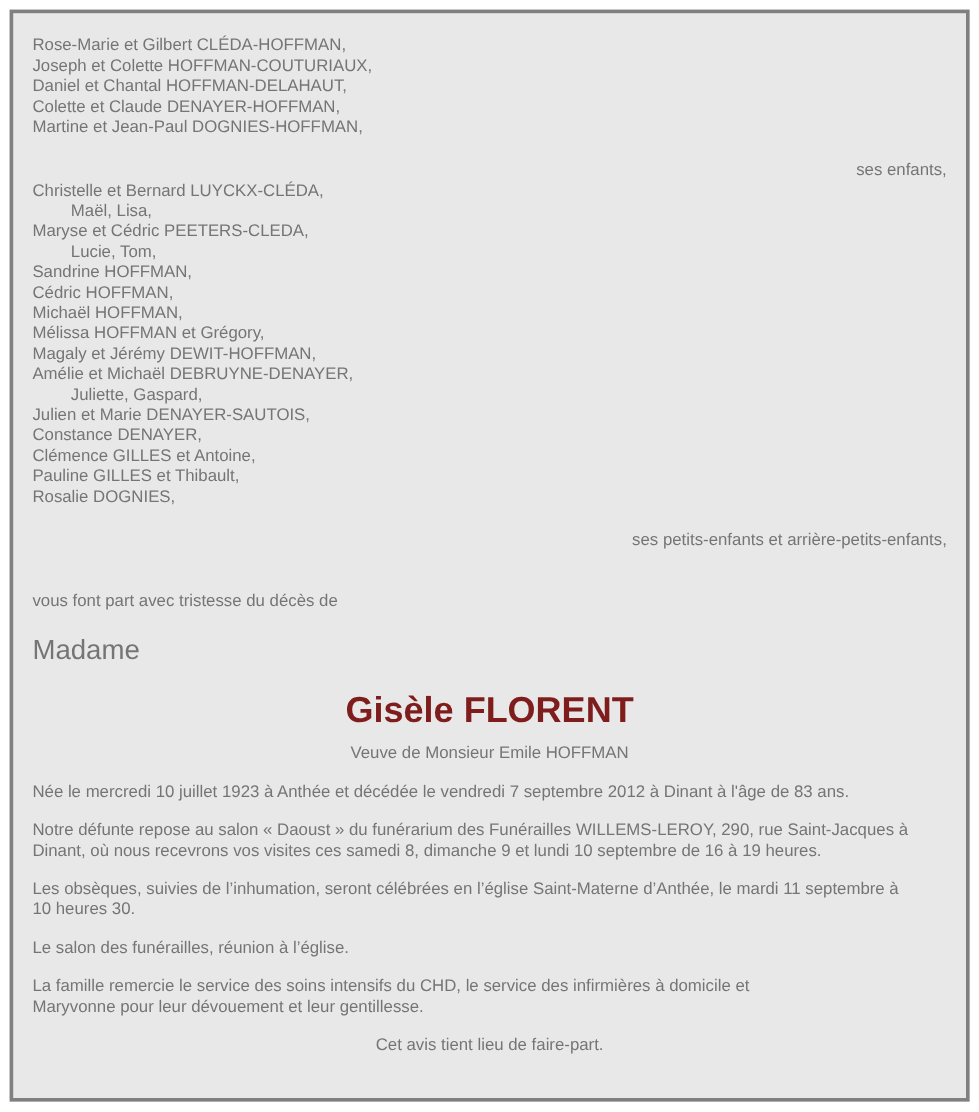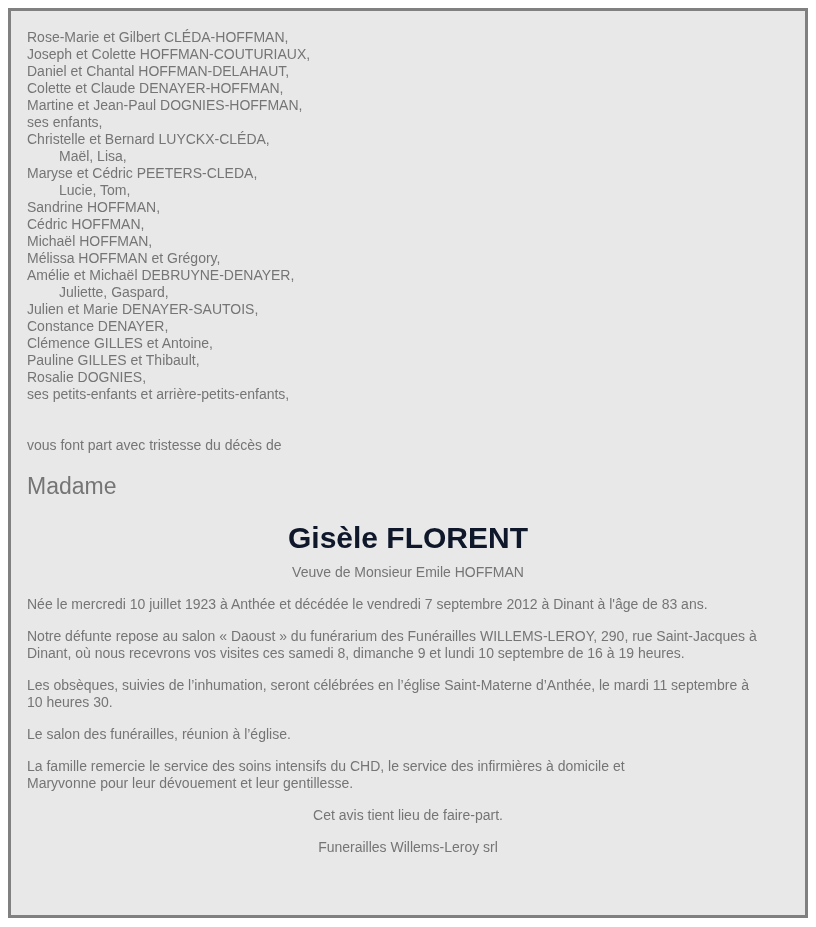--- a/index.html
+++ b/index.html
@@ -28,34 +28,34 @@
     .content {
       position: absolute;
       left: 16px;
       top: 18px;
       width: 762px;
       font-size: 14px;
       line-height: 17px;
     }
     .line { display: block; white-space: nowrap; }
     .indent { padding-left: 32px; }
-    .right { text-align: left; }
+    .right { text-align: right; margin-top: 19px; }
     .center { text-align: center; }
     .gap-s { height: 17px; }
     .madame {
       text-align: left;
       font-size: 23px;
       line-height: 22px;
     }
     .name {
       text-align: center;
       font-size: 30px;
       line-height: 34px;
       font-weight: bold;
-      color: #0f172a;
+      color: #7f1d1d;
     }
   </style>
 </head>
 <body>
 
 <div class="frame">
   <div class="content">
 
     <div>
       <span class="line">Rose-Marie et Gilbert CLÉDA-HOFFMAN,</span>
@@ -68,20 +68,21 @@
 
     <div>
       <span class="line">Christelle et Bernard LUYCKX-CLÉDA,</span>
       <span class="line indent">Maël, Lisa,</span>
       <span class="line">Maryse et Cédric PEETERS-CLEDA,</span>
       <span class="line indent">Lucie, Tom,</span>
       <span class="line">Sandrine HOFFMAN,</span>
       <span class="line">Cédric HOFFMAN,</span>
       <span class="line">Michaël HOFFMAN,</span>
       <span class="line">Mélissa HOFFMAN et Grégory,</span>
+      <span class="line">Magaly et Jérémy DEWIT-HOFFMAN,</span>
       <span class="line">Amélie et Michaël DEBRUYNE-DENAYER,</span>
       <span class="line indent">Juliette, Gaspard,</span>
       <span class="line">Julien et Marie DENAYER-SAUTOIS,</span>
       <span class="line">Constance DENAYER,</span>
       <span class="line">Clémence GILLES et Antoine,</span>
       <span class="line">Pauline GILLES et Thibault,</span>
       <span class="line">Rosalie DOGNIES,</span>
     </div>
     <span class="line right">ses petits-enfants et arrière-petits-enfants,</span>
 
@@ -120,16 +121,15 @@
     <div style="height:15px"></div>
     <div>
       <span class="line">La famille remercie le service des soins intensifs du CHD, le service des infirmières à domicile et</span>
       <span class="line">Maryvonne pour leur dévouement et leur gentillesse.</span>
     </div>
 
     <div style="height:15px"></div>
     <span class="line center">Cet avis tient lieu de faire-part.</span>
 
     <div style="height:15px"></div>
-    <span class="line center">Funerailles Willems-Leroy srl</span>
 
   </div>
 </div>
 
 </body></html>

